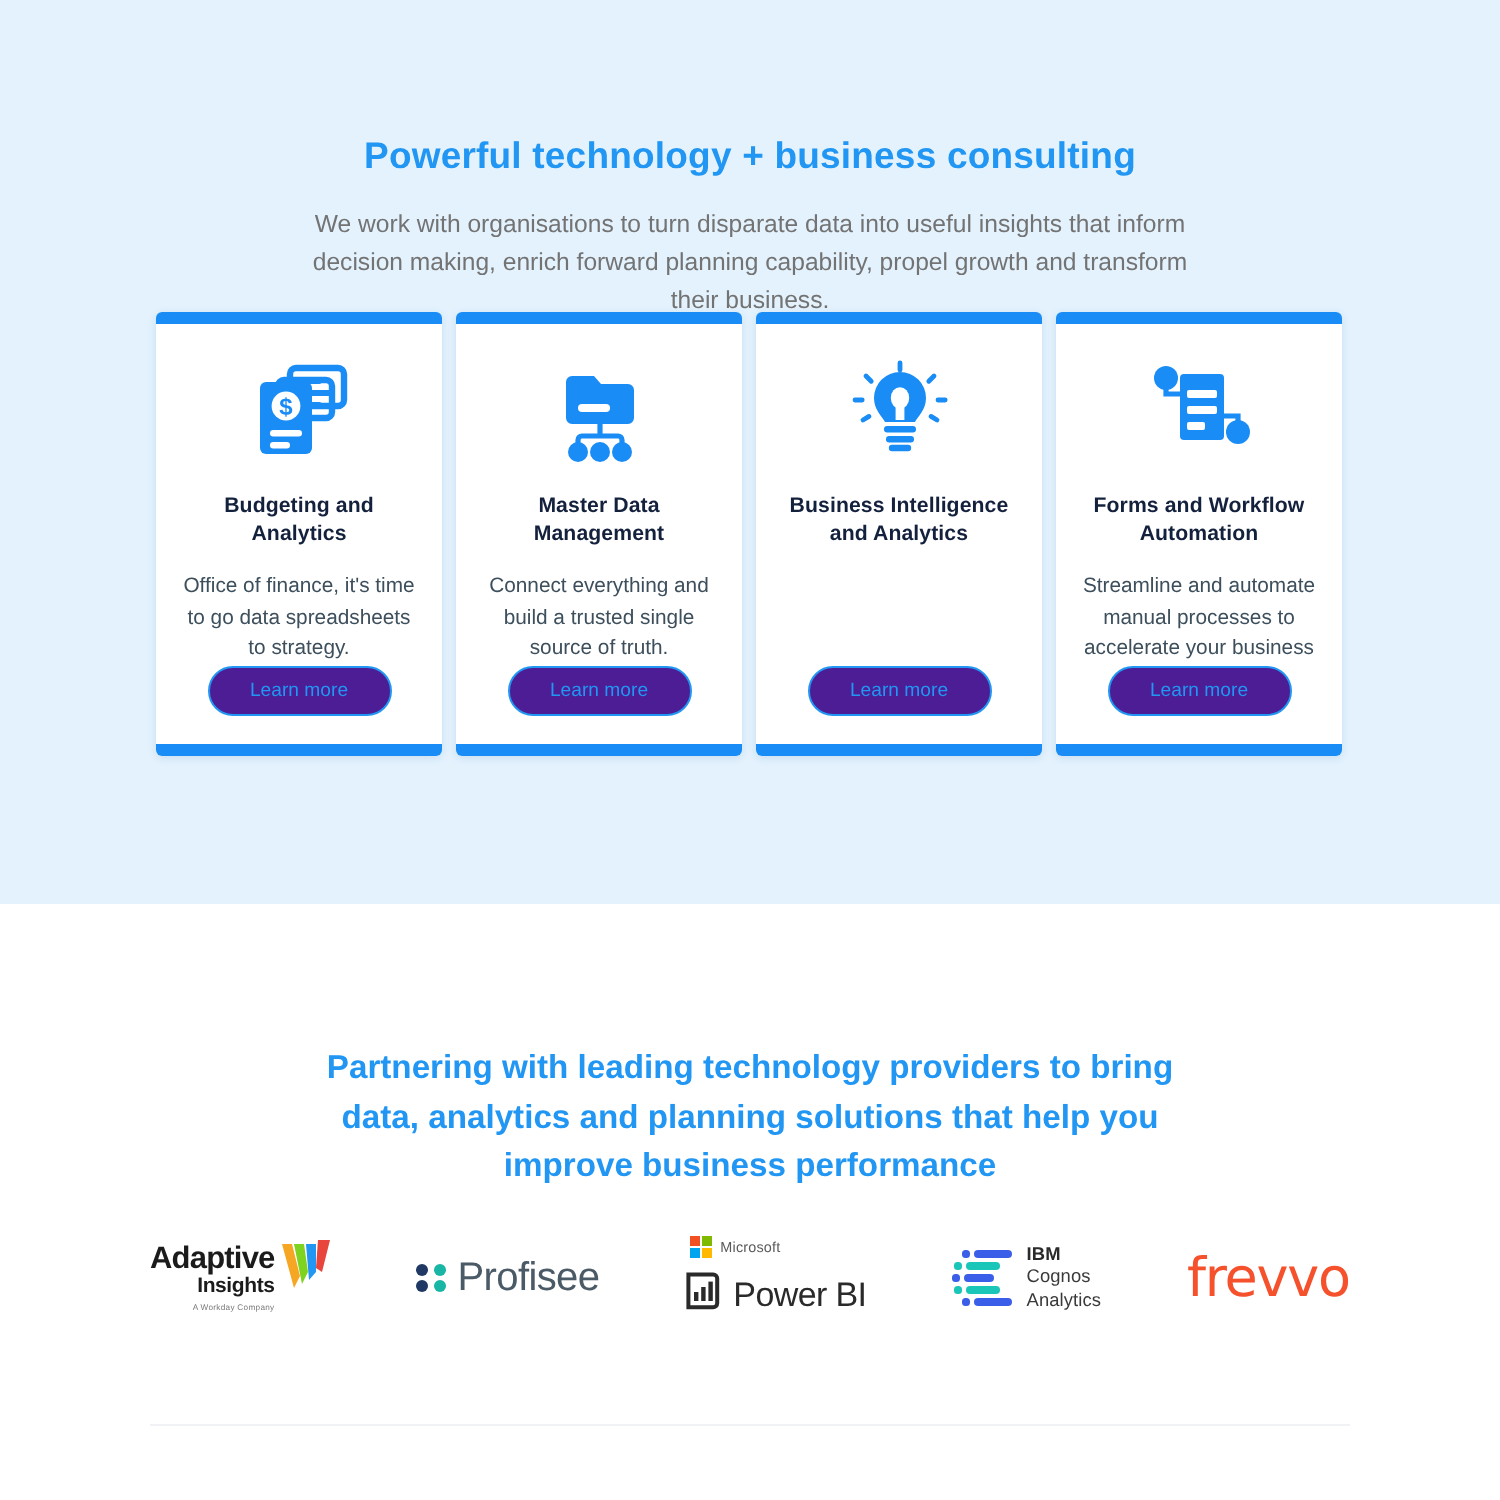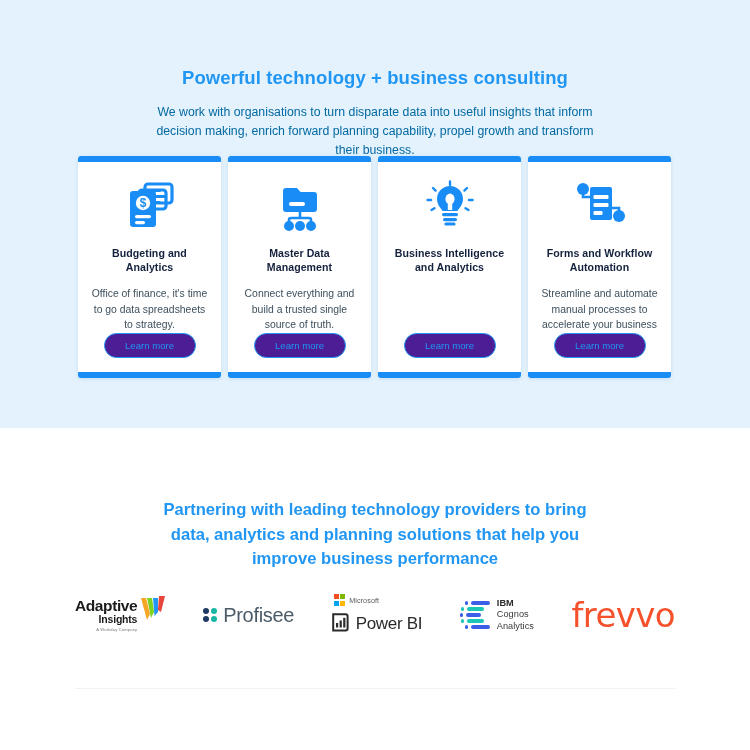--- a/index.html
+++ b/index.html
@@ -28,21 +28,21 @@
     font-weight: 600;
     color: #2196f3;
     letter-spacing: 0.1px;
   }
   .hero-sub {
     position: absolute;
     top: 103px; left: 145px; width: 460px;
     text-align: center;
     font-size: 12.3px;
     line-height: 19px;
-    color: #0369a1;
+    color: #737373;
   }
 
   
   .cards {
     position: absolute;
     top: 156px;
     left: 78px;
     width: 596px;
     display: flex;
     gap: 0px;
@@ -115,21 +115,21 @@
     font-family: "Liberation Sans", sans-serif;
     display: flex;
     align-items: center;
     justify-content: center;
     cursor: pointer;
   }
 
   
   .partners-section {
     position: absolute;
-    top: 428px; left: 0;
+    top: 452px; left: 0;
     width: 750px; height: 298px;
     background: #ffffff;
   }
   .partners-title {
     position: absolute;
     top: 70px; left: 160px; width: 430px;
     text-align: center;
     font-size: 16.6px;
     font-weight: 600;
     color: #2196f3;
@@ -186,21 +186,21 @@
   .ibm-logo { display: flex; align-items: center; gap: 7px; }
   .ibm-mark { display: flex; flex-direction: column; gap: 2.5px; }
   .ibm-line { display: flex; align-items: center; gap: 2.5px; }
   .ibm-dot { width: 3.6px; height: 3.6px; border-radius: 50%; }
   .ibm-bar { height: 3.6px; border-radius: 2px; }
   .ibm-text { display: flex; flex-direction: column; }
   .ibm-name { font-size: 9.2px; font-weight: bold; color: #2a2a2a; line-height: 11.5px; letter-spacing: 0.1px; }
   .ibm-sub { font-size: 9.2px; color: #3a3a3a; line-height: 11.5px; letter-spacing: 0.05px; }
 
   
-  .frevvo-text { font-size: 34px; color: #f4512c; letter-spacing: -0.6px; font-family: "DejaVu Sans", sans-serif; }
+  .frevvo-text { font-size: 27px; color: #f4512c; letter-spacing: -0.6px; font-family: "DejaVu Sans", sans-serif; }
 </style>
 </head>
 <body>
 
 <div id="page">
 
   <section class="hero-section">
     <h1 class="hero-title">Powerful technology + business consulting</h1>
     <p class="hero-sub">We work with organisations to turn disparate data into useful insights that inform decision making, enrich forward planning capability, propel growth and transform their business.</p>
 

